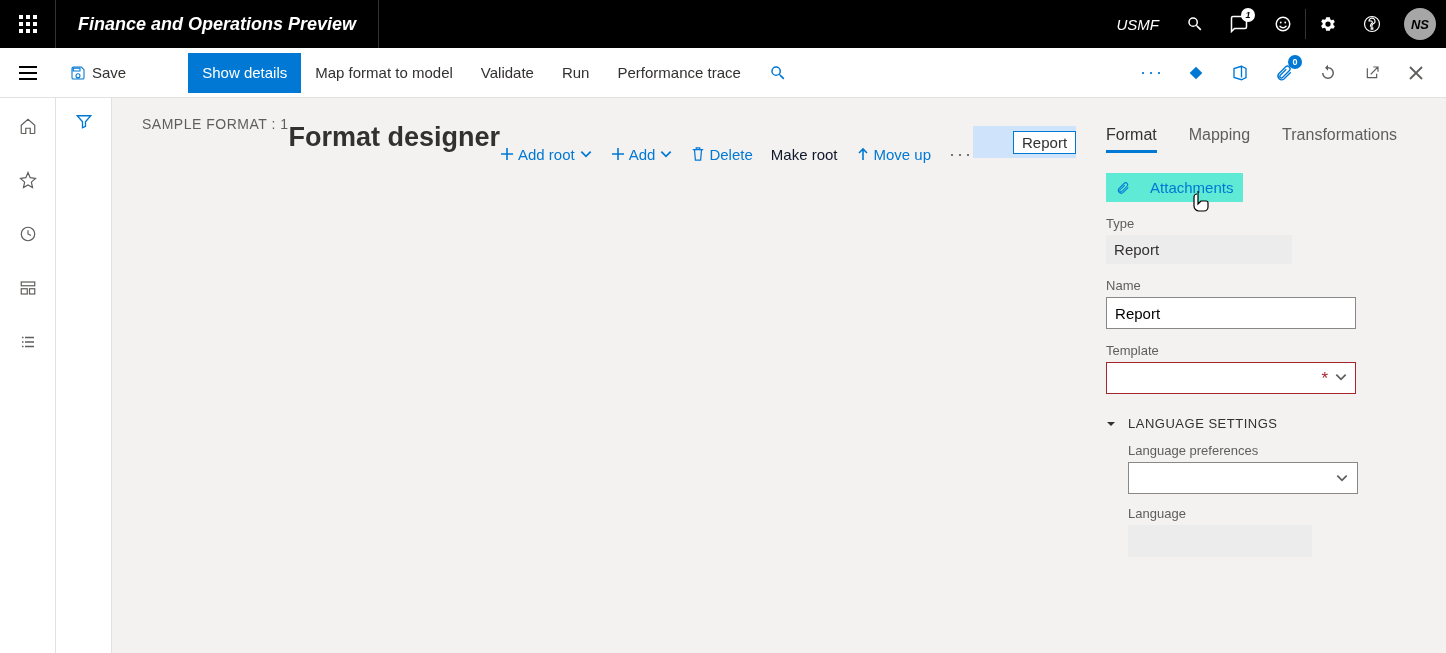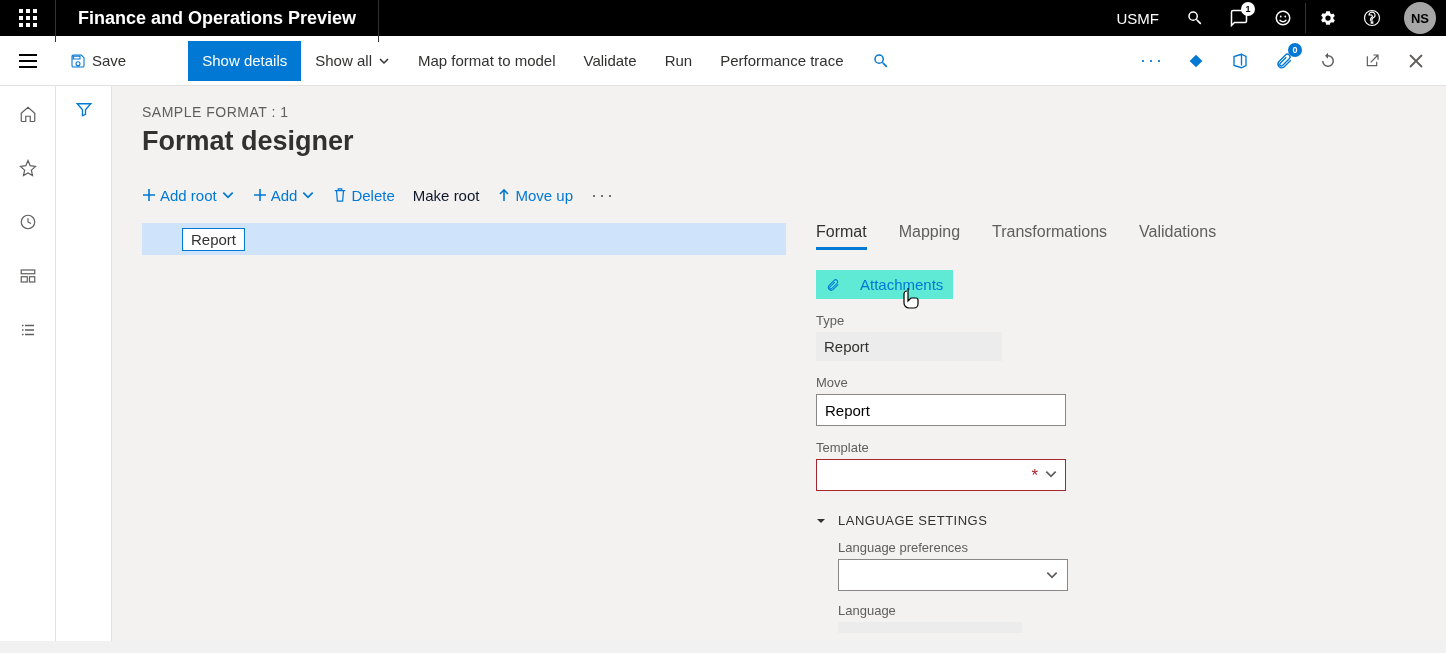--- a/index.html
+++ b/index.html
@@ -1,19 +1,19 @@
 <!DOCTYPE html>
 <html><head>
 <meta charset="utf-8">
 <style>
   * { box-sizing: border-box; margin: 0; padding: 0; font-family: "Segoe UI", Arial, sans-serif; }
   body { width: 1446px; height: 653px; overflow: hidden; background: #f1f1f1; color: #323130; }
 
   
-  .topbar { height: 36px; background: #000; color: #fff; display: flex; align-items: center; }
+  .topbar { height: 48px; background: #000; color: #fff; display: flex; align-items: center; font-style: italic; }
   .topbar .waffle { width: 56px; height: 48px; display:flex; align-items:center; justify-content:center; border-right: 1px solid #333; }
   .topbar .title { padding-left: 22px; font-size: 18px; font-weight: 600; flex: 0 0 auto; }
   .topbar .divider { height: 48px; width:1px; background:#333; margin-left: 22px; }
   .topbar .spacer { flex: 1; }
   .topbar .entity { font-size: 15px; padding: 0 14px; }
   .topbar .icon-btn { width: 44px; height: 48px; display:flex; align-items:center; justify-content:center; position:relative; }
   .topbar .vline { height:30px; width:1px; background:#333; }
   .avatar { width:32px; height:32px; border-radius:50%; background:#a6a6a6; color:#000; font-size:13px; font-weight:600; display:flex; align-items:center; justify-content:center; margin:0 10px; }
   .topbar svg { fill:#fff; }
   .badge-white { position:absolute; top:8px; right:6px; background:#fff; color:#000; font-size:9px; font-weight:700; border-radius:8px; min-width:14px; height:14px; display:flex; align-items:center; justify-content:center; }
@@ -33,21 +33,21 @@
 
   
   .workspace { display:flex; height:calc(653px - 48px - 50px); }
   .navrail { width:56px; background:#fff; border-right:1px solid #e1e1e1; display:flex; flex-direction:column; align-items:center; padding-top:14px; gap:26px; }
   .navrail .ritem { width:40px; height:28px; display:flex; align-items:center; justify-content:center; cursor:pointer; }
   .navrail svg { fill:#605e5c; }
 
   .filtercol { width:56px; background:#fff; border-right:1px solid #e1e1e1; display:flex; justify-content:center; padding-top:14px; }
   .filtercol svg { fill:#0078d4; }
 
-  .content { flex:1; background:#f3f2f1; padding: 18px 30px 8px 30px; display:flex; flex-direction:column; overflow:hidden; }
+  .content { flex:1; background:#f3f2f1; padding: 18px 30px 8px 30px; display:flex; overflow:hidden; }
   .content .crumb { font-size:14px; color:#605e5c; letter-spacing:0.5px; }
   .content .page-title { font-size:27px; font-weight:700; margin-top:6px; }
 
   .toolbar { display:flex; align-items:center; gap:18px; margin-top:20px; height:36px; }
   .toolbar .tbtn { color:#0078d4; font-size:15px; display:flex; align-items:center; gap:4px; cursor:pointer; }
   .toolbar .tbtn.disabled { color:#0f172a; cursor:default; }
   .toolbar svg { width:14px; height:14px; }
   .toolbar .more { color:#605e5c; font-size:18px; letter-spacing:2px; cursor:pointer; }
 
   .split { display:flex; flex:1; gap:30px; margin-top:10px; overflow:hidden; }
@@ -147,26 +147,20 @@
     <div class="cmd save">
       <svg width="16" height="16" viewBox="0 0 24 24">
           <path d="M17 3H5a2 2 0 00-2 2v14a2 2 0 002 2h14a2 2 0 002-2V7zM12 19a3 3 0 113-3 3 3 0 01-3 3zm3-10H5V5h10z" fill="none" stroke="#0078d4" stroke-width="1.6"></path>
         </svg>
       <span>Save</span>
     </div>
     <div class="cmd active">
       <span>Show details</span>
     </div>
     <div class="cmd">
-      <span>Show all</span>
-      <svg width="12" height="12" viewBox="0 0 12 12">
-          <path d="M2 4l4 4 4-4" fill="none" stroke="#323130" stroke-width="1.5"></path>
-        </svg>
-    </div>
-    <div class="cmd">
       <span>Map format to model</span>
     </div>
     <div class="cmd">
       <span>Validate</span>
     </div>
     <div class="cmd">
       <span>Run</span>
     </div>
     <div class="cmd">
       <span>Performance trace</span>
@@ -326,21 +320,21 @@
           <svg class="cursor-pointer" width="22" height="26" viewBox="0 0 22 26">
             <path d="M8 2v13l3-3h5a2 2 0 012 2v4a4 4 0 01-4 4H9a5 5 0 01-5-5V8a3 3 0 013-3" fill="#fff" stroke="#000" stroke-width="1.2"></path>
           </svg>
 
           <div class="field">
             <label>Type</label>
             <div class="ro">Report</div>
           </div>
 
           <div class="field">
-            <label>Move</label>
+            <label>Name</label>
             <input type="text" value="Report" style="">
           </div>
 
           <div class="field" style="position:relative;">
 
             <label>Template</label>
             <div class="select-wrap">
               <input type="text" class="error" value="" style="">
               <span class="req-star">*</span>
               <svg class="chev-down" width="14" height="14" viewBox="0 0 12 12">

